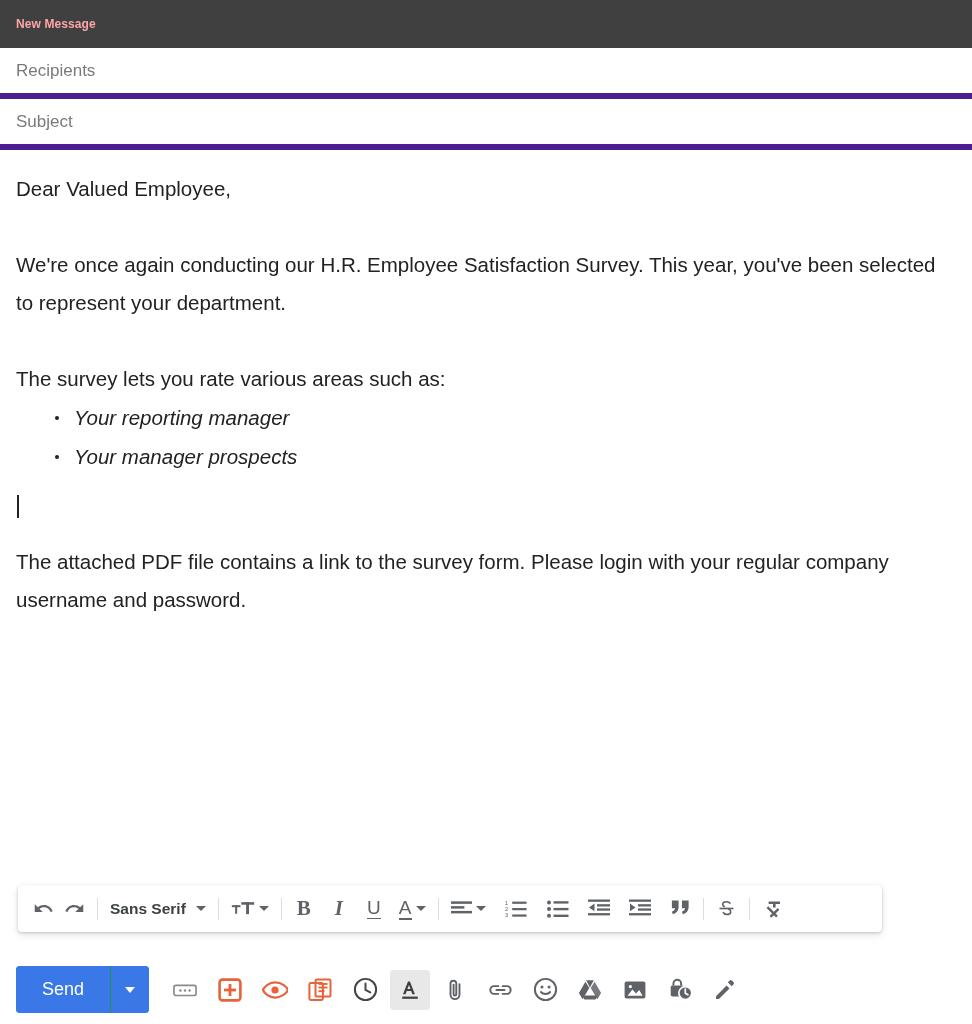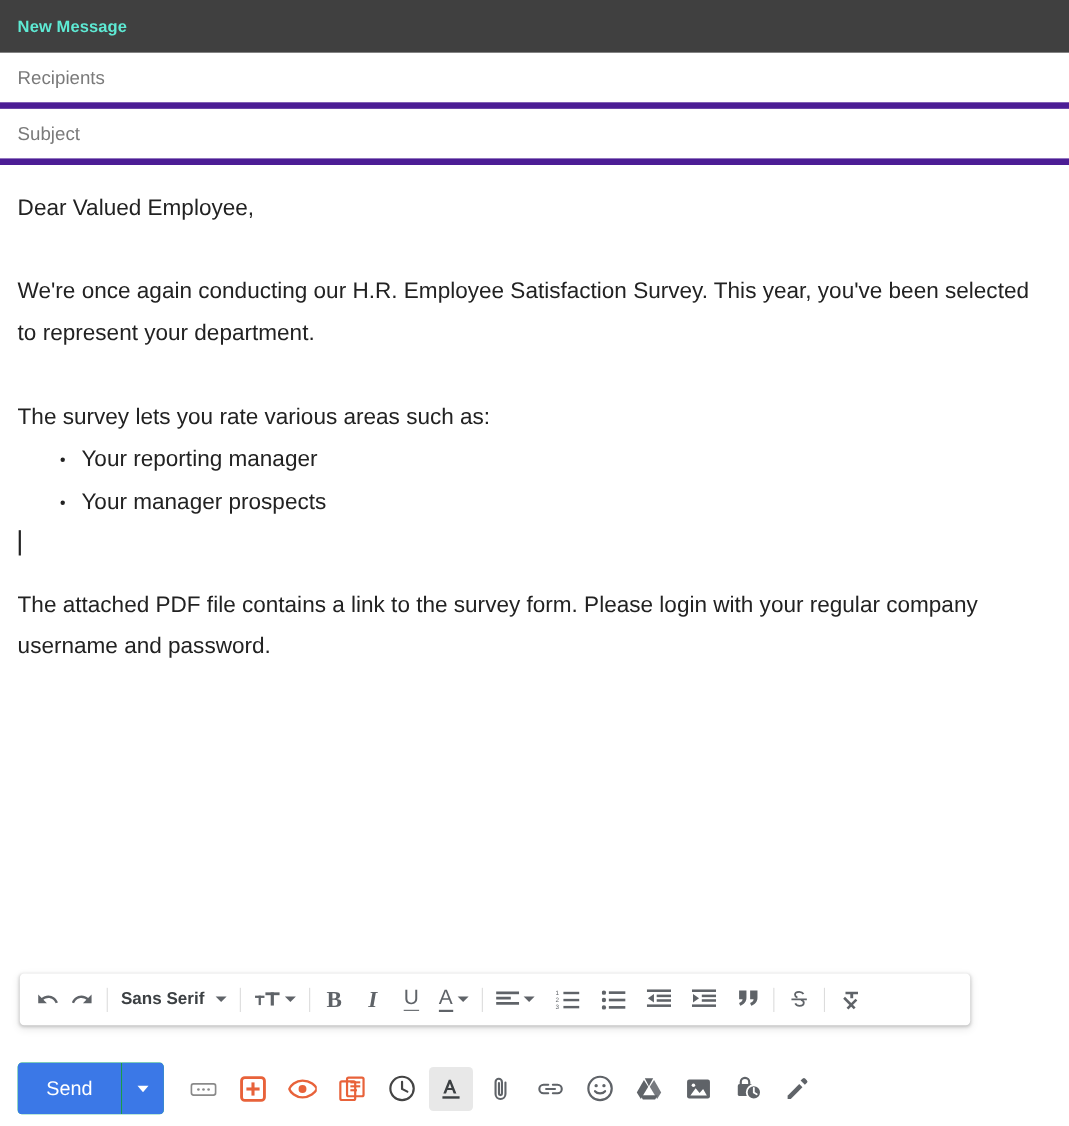--- a/index.html
+++ b/index.html
@@ -23,22 +23,22 @@
   
   .compose-header {
     height: 48px;
     background: #404040;
     display: flex;
     align-items: center;
     padding: 0 16px;
     flex: 0 0 48px;
   }
   .compose-title {
-    color: #5eead4;
-    font-size: 15px;
+    color: #fca5a5;
+    font-size: 12px;
     font-weight: bold;
     letter-spacing: 0.1px;
   }
 
   
   .field-row {
     height: 51px;
     display: flex;
     align-items: center;
     padding: 0 16px;
@@ -63,23 +63,24 @@
     font-size: 20.5px;
     line-height: 38px;
     color: #222222;
     font-family: "Liberation Sans", sans-serif;
   }
   .body-text p {
     margin: 0 0 0 0;
   }
   .body-text p.spacer-after { margin-bottom: 38px; }
   .body-text ul {
-    margin: 0 0 0 0;
+    margin: 0 0 12px 0;
     padding-left: 58px;
     list-style: none;
+    font-style: italic;
   }
   .body-text ul li {
     position: relative;
     line-height: 39px;
   }
   .body-text ul li::before {
     content: "";
     position: absolute;
     left: -19px;
     top: 18px;

